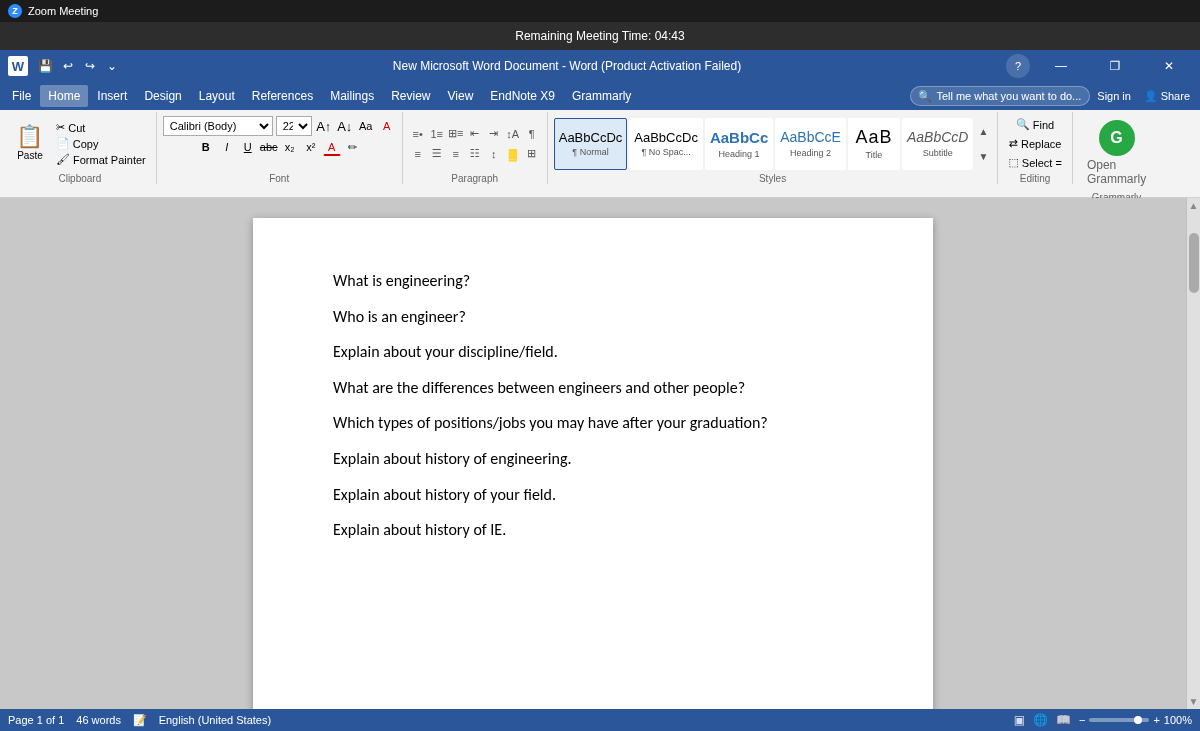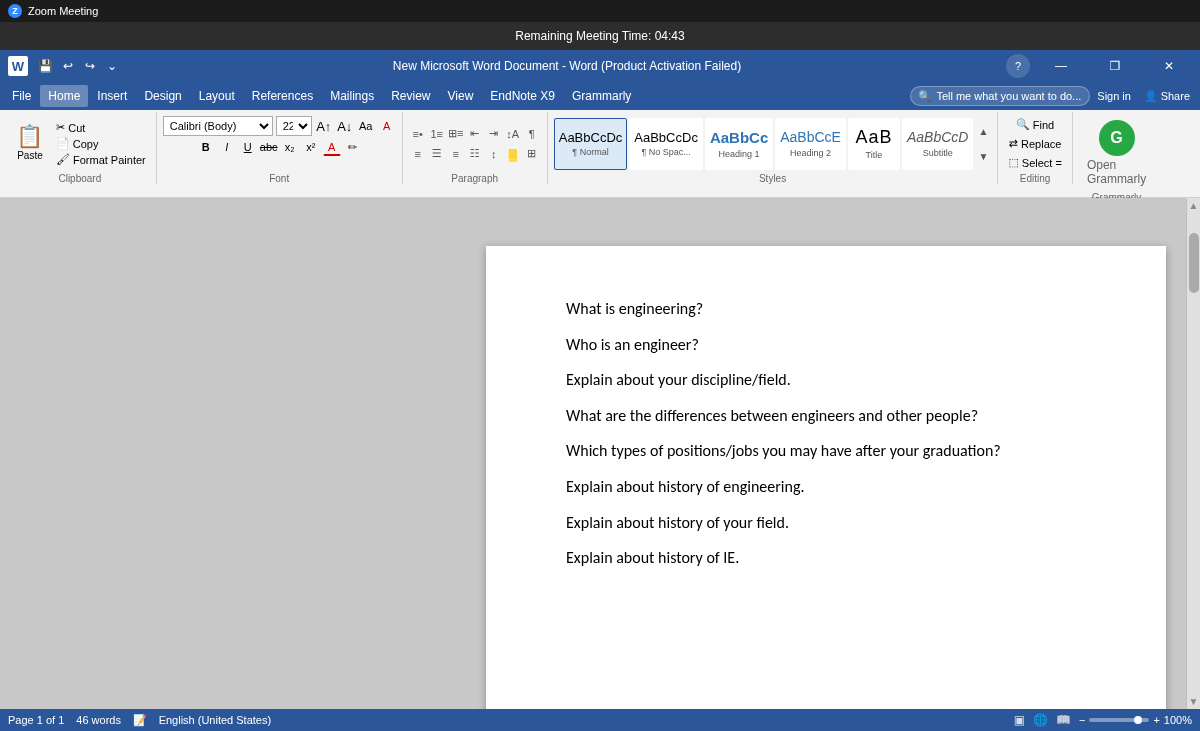--- a/index.html
+++ b/index.html
@@ -335,22 +335,21 @@
       background: #c8c8c8;
       flex: 1;
       display: flex;
       overflow: hidden;
     }
     .doc-scroll {
       flex: 1;
       overflow-y: auto;
       padding: 20px;
       display: flex;
-      justify-content: flex-end;
-      margin-top: 28px;
+      justify-content: center;
     }
     .doc-page {
       background: white;
       width: 680px;
       min-height: 500px;
       box-shadow: 0 2px 8px rgba(0,0,0,0.3);
       padding: 50px 60px 50px 80px;
       position: relative;
     }
     .doc-content {

